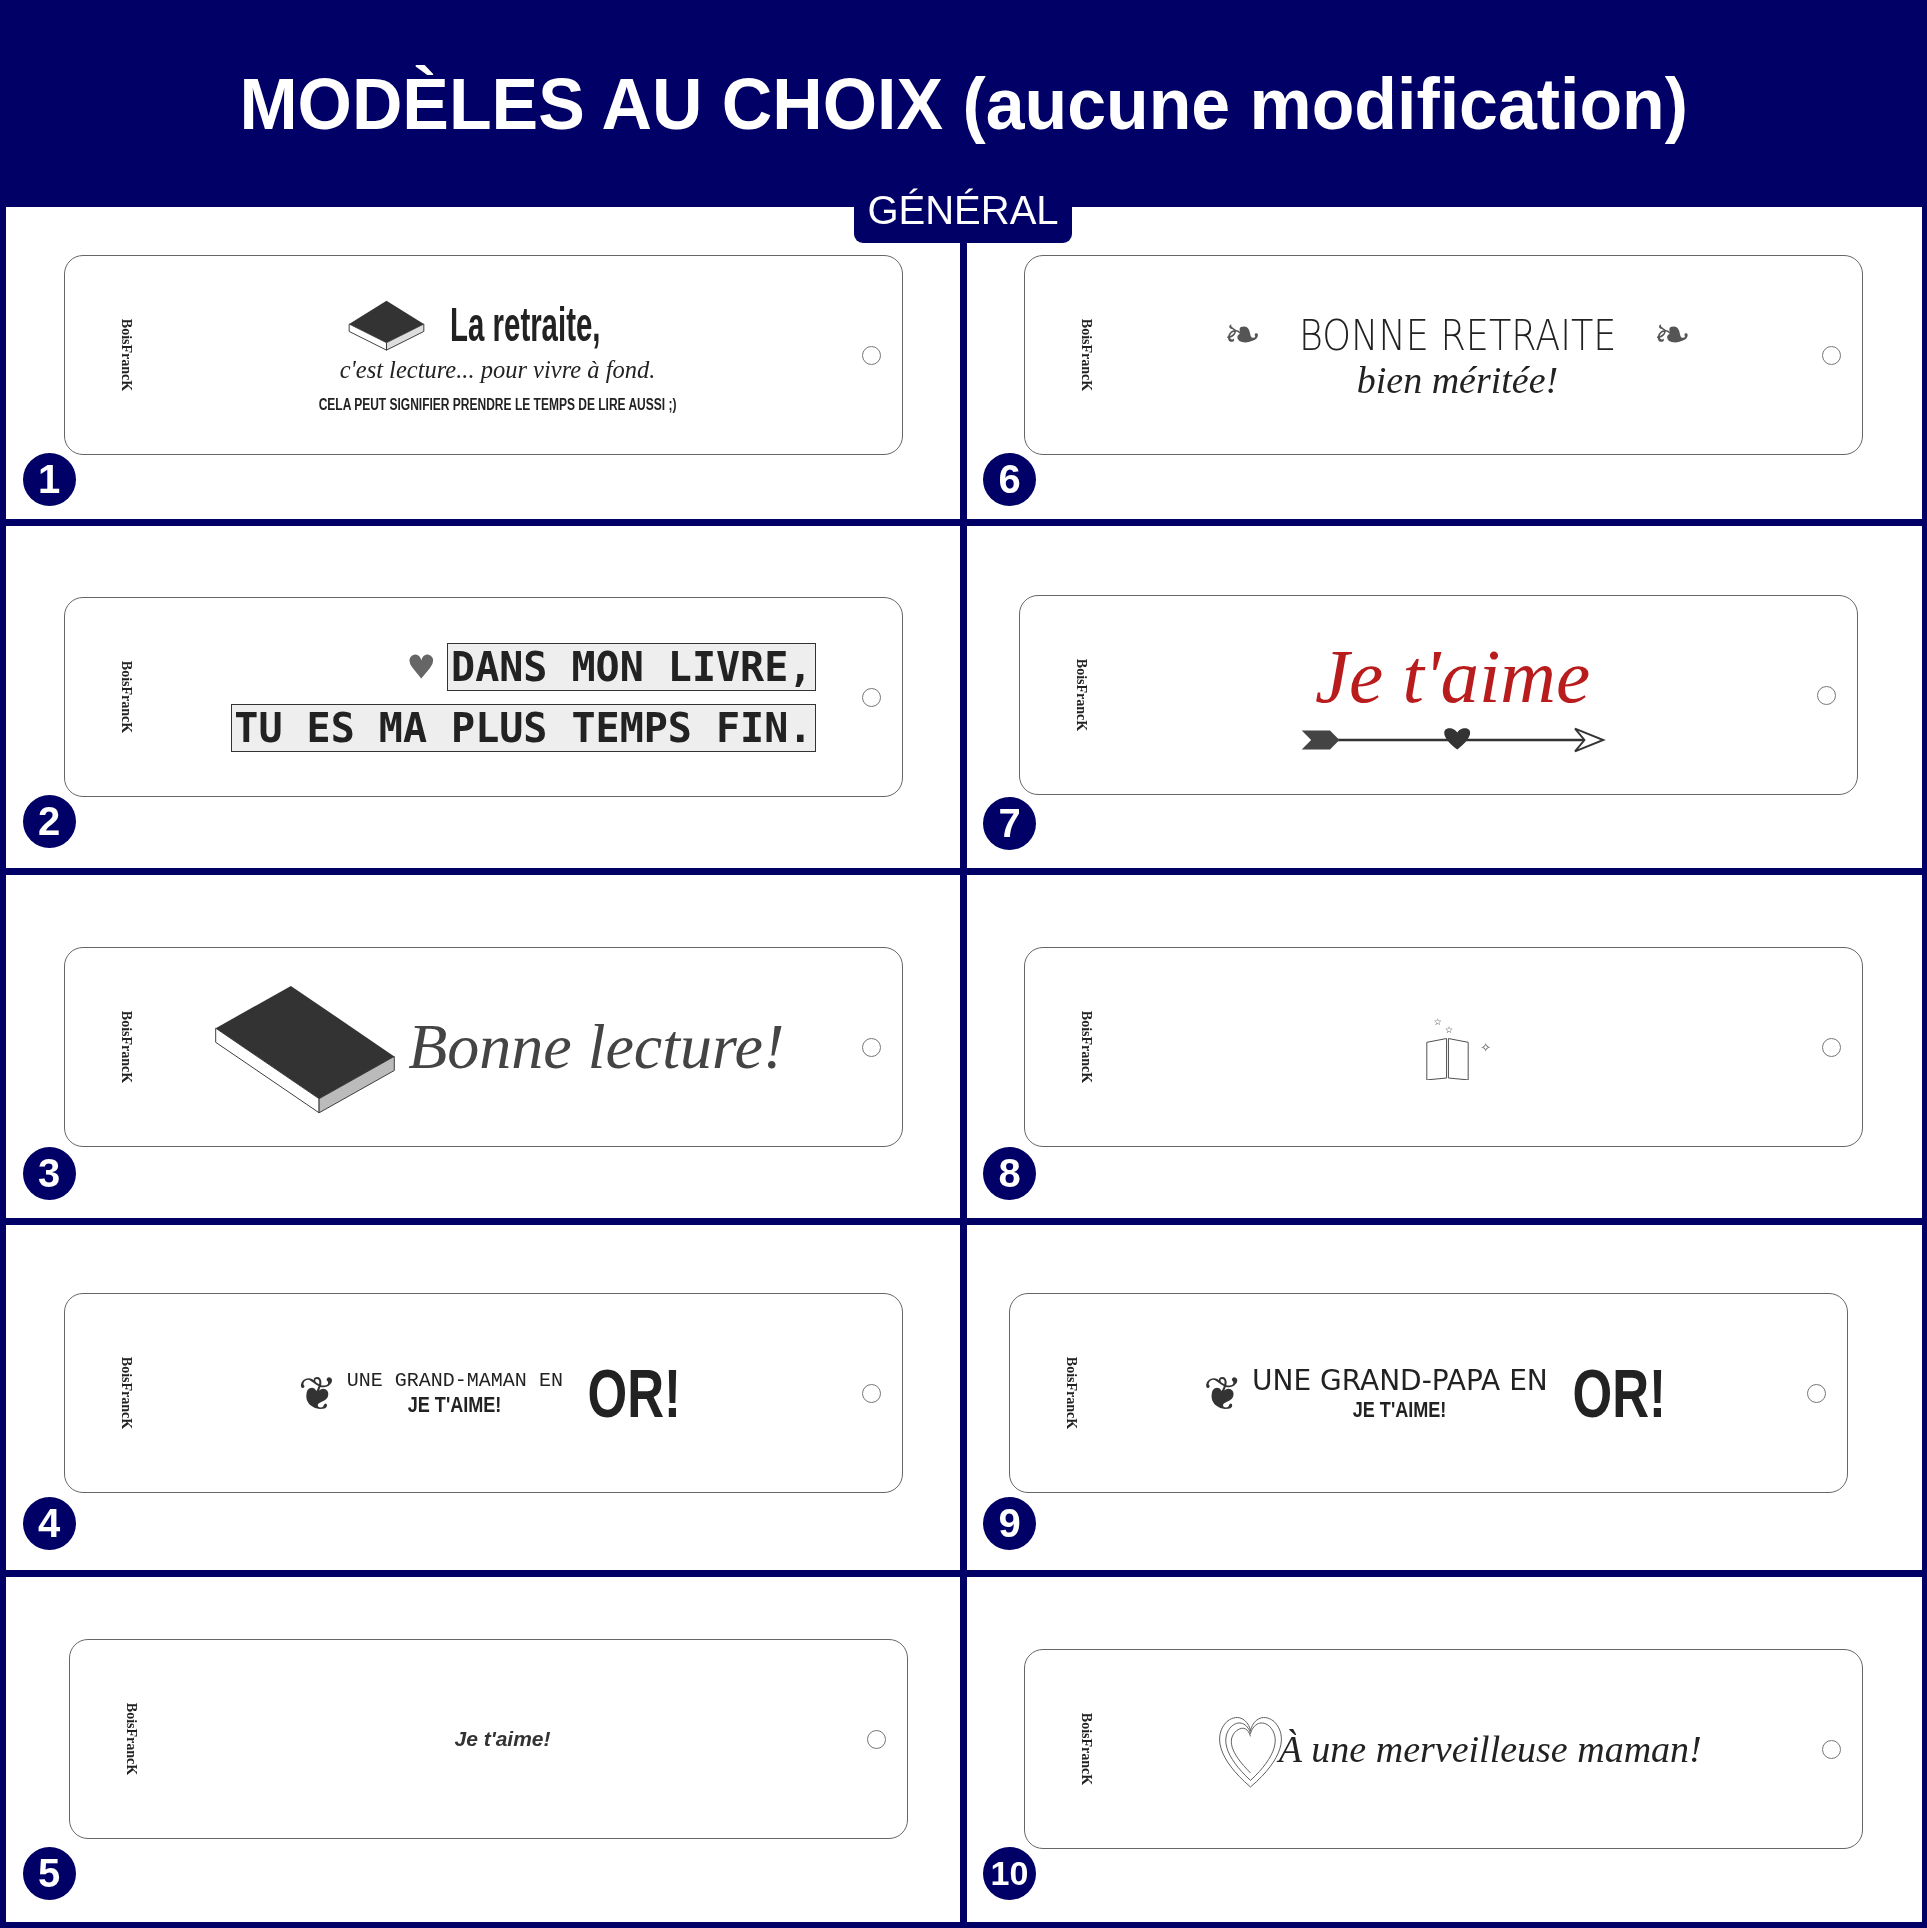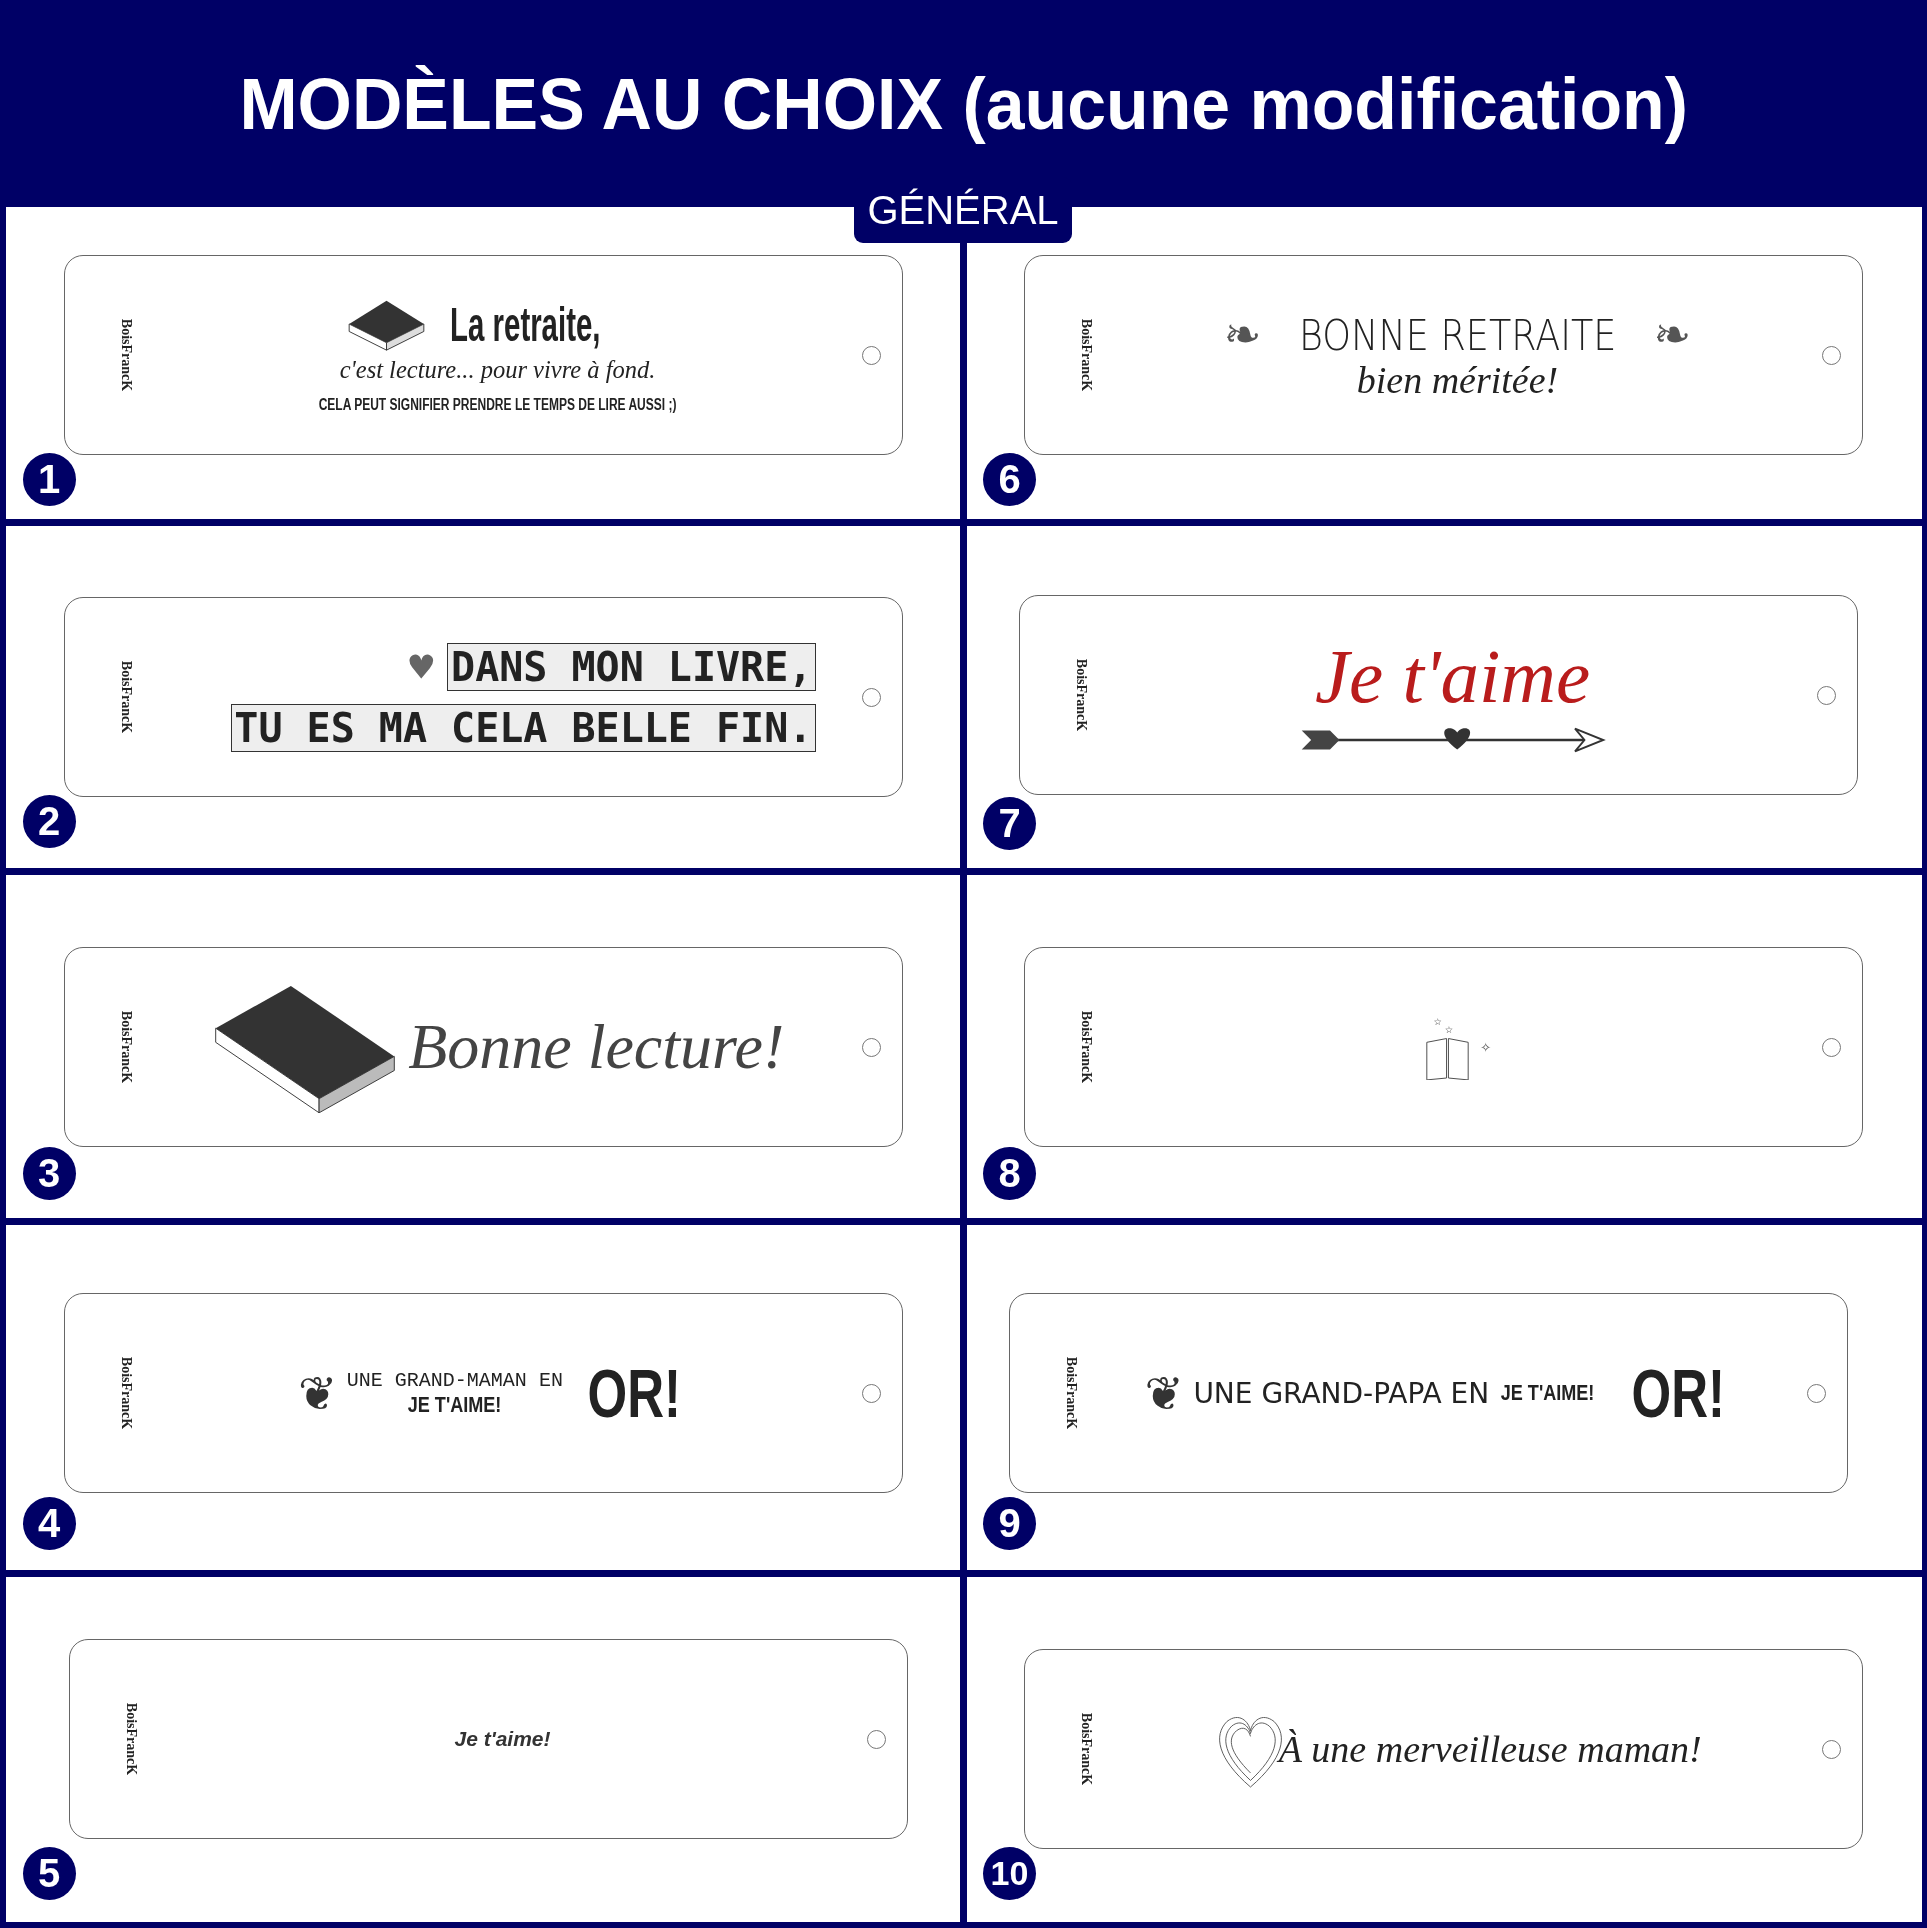--- a/index.html
+++ b/index.html
@@ -55,21 +55,21 @@
 <div class="badge" style="left:22.6px;top:453px">1</div>
 
 <div class="card" style="left:64px;top:597px">
   <span class="brand">BoisFrancK</span>
   <div class="content stamp" style="align-items:flex-end;padding-right:19px">
     <div class="row" style="font-size:40px">
       <span style="border:none;background:none;color:#666">♥</span>
       <span>DANS MON LIVRE,</span>
     </div>
     <div class="row" style="font-size:40px;margin-top:13px">
-      <span>TU ES MA CELA BELLE FIN.</span>
+      <span>TU ES MA PLUS TEMPS FIN.</span>
     </div>
   </div>
   <span class="hole"></span>
 </div>
 <div class="badge" style="left:22.6px;top:795px">2</div>
 
 <div class="card" style="left:64px;top:947px">
   <span class="brand">BoisFrancK</span>
   <div class="content">
     <div class="row">
@@ -154,21 +154,21 @@
   </div>
   <span class="hole"></span>
 </div>
 <div class="badge" style="left:983px;top:1147px">8</div>
 
 <div class="card" style="left:1009px;top:1293px">
   <span class="brand">BoisFrancK</span>
   <div class="content">
     <div class="row">
       <span style="font-size:47px;color:#333">❦</span>
-      <div style="display:flex;flex-direction:row;align-items:center">
+      <div style="display:flex;flex-direction:column;align-items:center">
         <span style="font-size:28px;font-family:'DejaVu Sans',sans-serif">UNE GRAND-PAPA EN</span>
         <span class="cond" style="font-size:22.6px;transform:scaleX(0.8)">JE T'AIME!</span>
       </div>
       <span class="cond" style="font-size:68px;transform:scaleX(0.75)">OR!</span>
     </div>
   </div>
   <span class="hole"></span>
 </div>
 <div class="badge" style="left:983px;top:1497px">9</div>
 

